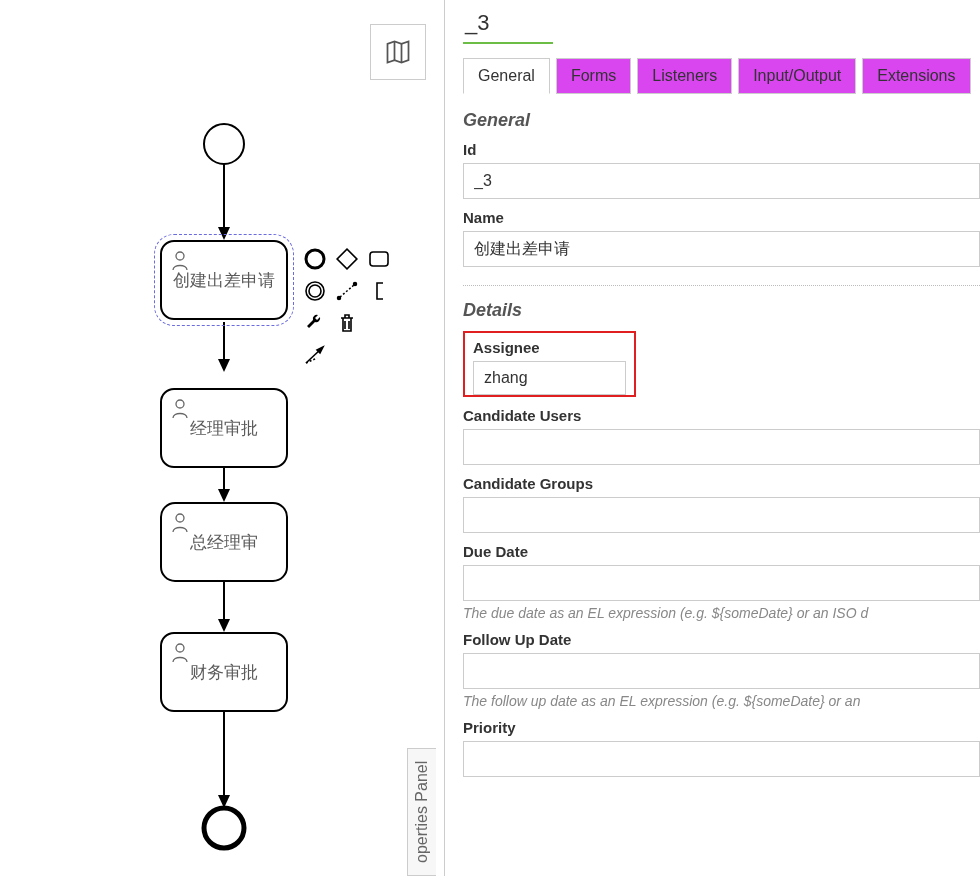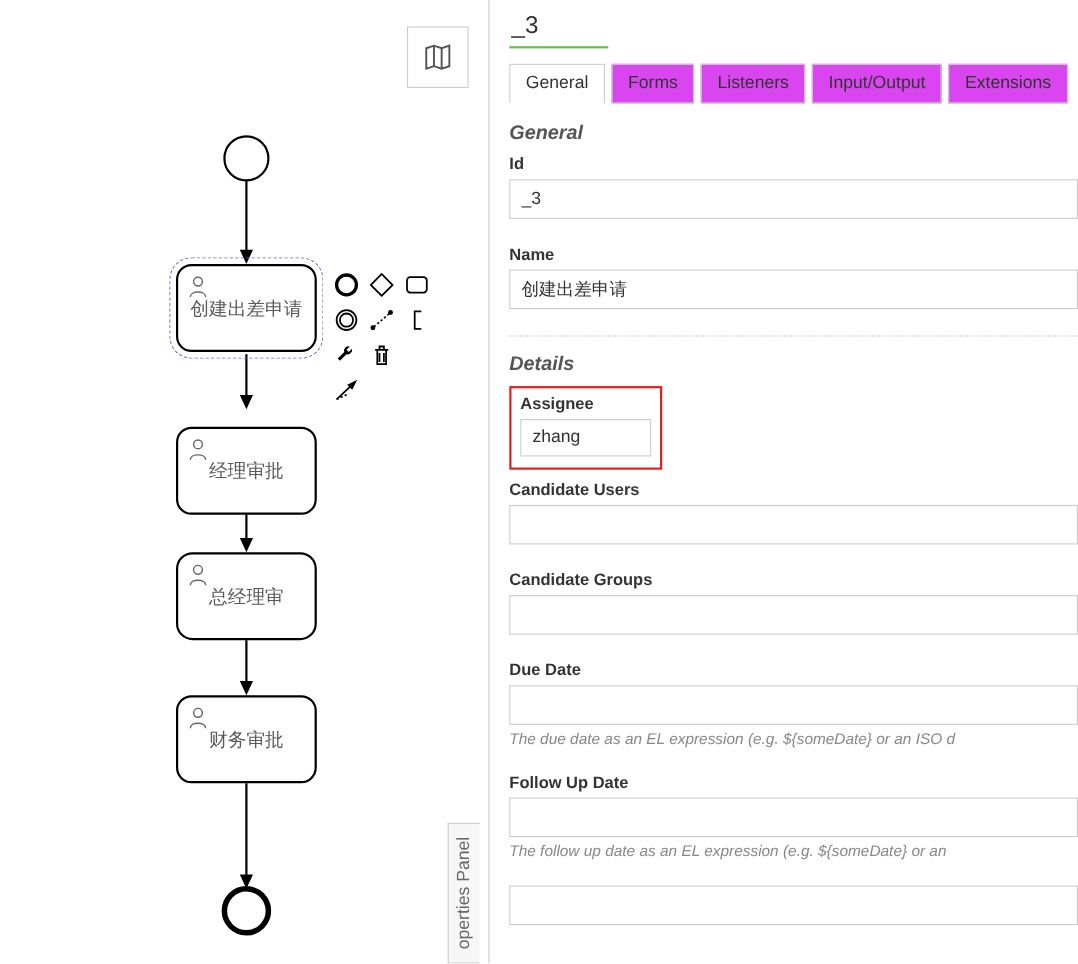--- a/index.html
+++ b/index.html
@@ -121,21 +121,21 @@
   position: relative;
 }
 .section-title {
   font-style: italic;
   font-weight: bold;
   font-size: 18px;
   color: #555;
   margin: 6px 0 10px 0;
 }
 .field-group {
-  margin-bottom: 24px;
+  margin-bottom: 10px;
 }
 .field-label {
   font-size: 15px;
   font-weight: bold;
   color: #333;
   display: block;
   margin-bottom: 5px;
 }
 .field-input {
   width: 100%;
@@ -152,23 +152,23 @@
   margin: 18px 0 14px 0;
 }
 .hint-text {
   font-size: 14px;
   color: #888;
   margin-top: 4px;
   font-style: italic;
 }
 .highlight-box {
   border: 2px solid #e02020;
-  padding: 6px 8px 10px 8px;
+  padding: 6px 8px 0 8px;
   margin-bottom: 10px;
-  width: 139px;
+  width: 173px;
 }
 .highlight-box .field-label { margin-bottom: 5px; }
 .highlight-box .field-input { height: 34px; width: 100%; }
 .vertical-label {
   position: absolute;
   left: -9px;
   bottom: 0;
   transform: rotate(-90deg);
   transform-origin: left bottom;
   font-size: 16px;
@@ -365,18 +365,19 @@
       <div class="hint-text">The due date as an EL expression (e.g. ${someDate} or an ISO d</div>
     </div>
 
     <div class="field-group">
       <label class="field-label">Follow Up Date</label>
       <input class="field-input" value="" style="">
       <div class="hint-text">The follow up date as an EL expression (e.g. ${someDate} or an</div>
     </div>
 
     <div class="field-group">
+      <label class="field-label">Priority</label>
       <input class="field-input" value="" style="">
     </div>
   </div>
 
   <div class="vertical-label">operties Panel</div>
 </div>
 
 </body></html>

